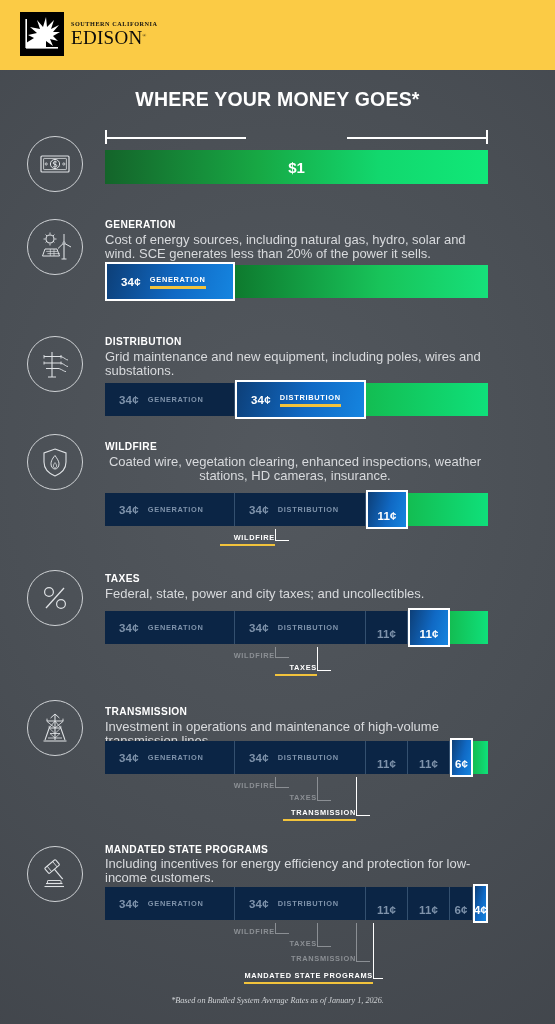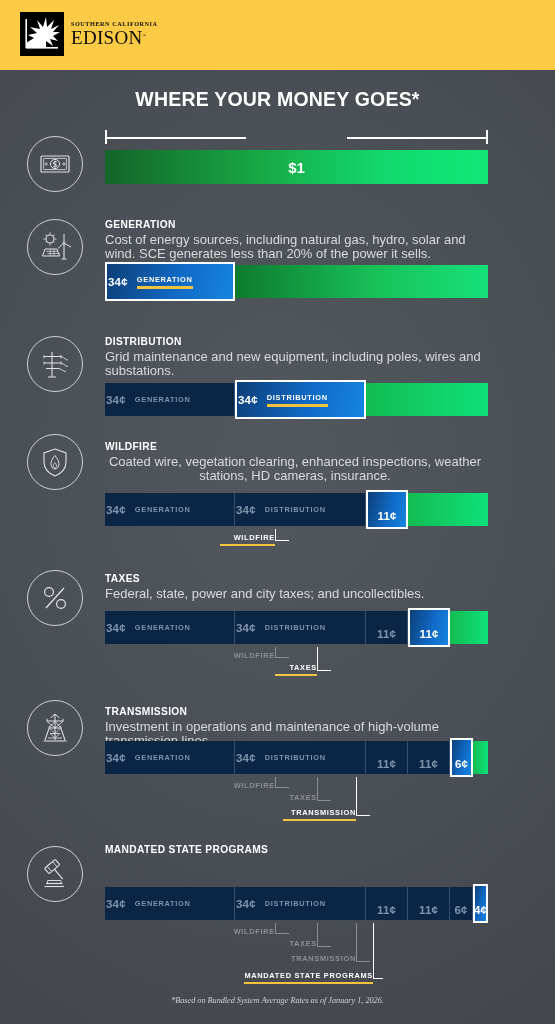--- a/index.html
+++ b/index.html
@@ -115,21 +115,21 @@
   .seg.green.full {
     background: linear-gradient(90deg, #14642a 0%, #17a844 40%, #12d86e 72%, #10e878 100%);
   }
   .seg.green.tail {
     background: linear-gradient(90deg, #13bd52 0%, #0fe07a 100%);
   }
 
   .seg-val {
     font-size: 11.5px; font-weight: 700;
     color: #7f93ab;
-    margin-left: 1px;
+    margin-left: 14px;
     letter-spacing: 0.2px;
     white-space: nowrap;
   }
   .seg-lab {
     font-size: 7.4px; font-weight: 700;
     color: #7f93ab;
     margin-left: 9px;
     letter-spacing: 0.7px;
     white-space: nowrap;
   }
@@ -425,20 +425,21 @@
         <rect x="11" y="6" width="14" height="7" rx="1"></rect>
         <path d="M18 13 L18 26" stroke-width="1.2"></path>
         <path d="M14.4 6 V13 M21.6 6 V13" stroke-width="0.85"></path>
       </g>
       <path d="M9 27.5 H25.5" stroke-width="1.2"></path>
       <rect x="10.5" y="24.5" width="13.5" height="3" rx="0.6" stroke-width="0.95"></rect>
       <path d="M7.5 30.5 H27" stroke-width="1.1"></path>
     </svg>
   </div>
   <div class="sec-title" style="left:105px; top:844px;">MANDATED STATE PROGRAMS</div>
+  <div class="sec-desc" style="left:105px; top:857px;">Including incentives for energy efficiency and protection for low-income customers.</div>
 
   <div class="bar" style="top:887px;">
     <div class="seg dark" style="left:0; width:130px;">
       <span class="seg-val">34¢</span>
       <span class="seg-lab">GENERATION</span>
     </div>
     <div class="seg dark" style="left:130px; width:131px;">
       <span class="seg-val">34¢</span>
       <span class="seg-lab">DISTRIBUTION</span>
     </div>

